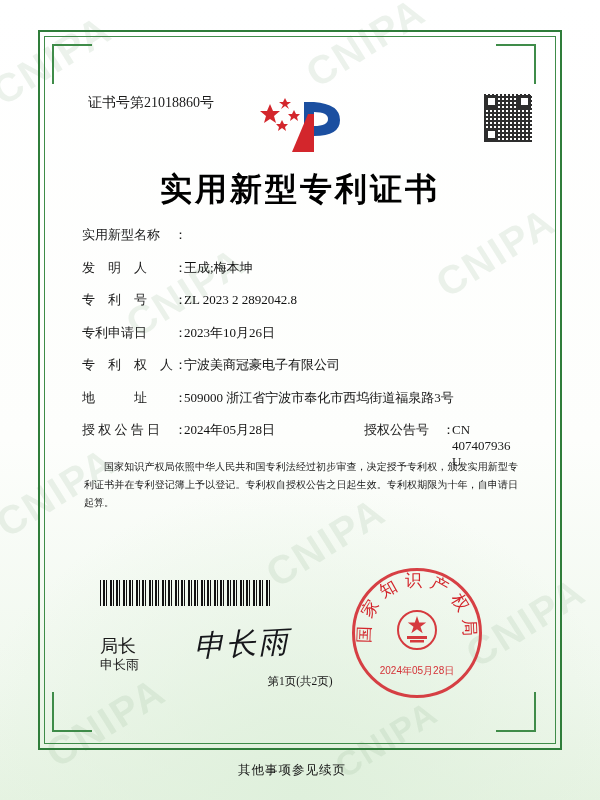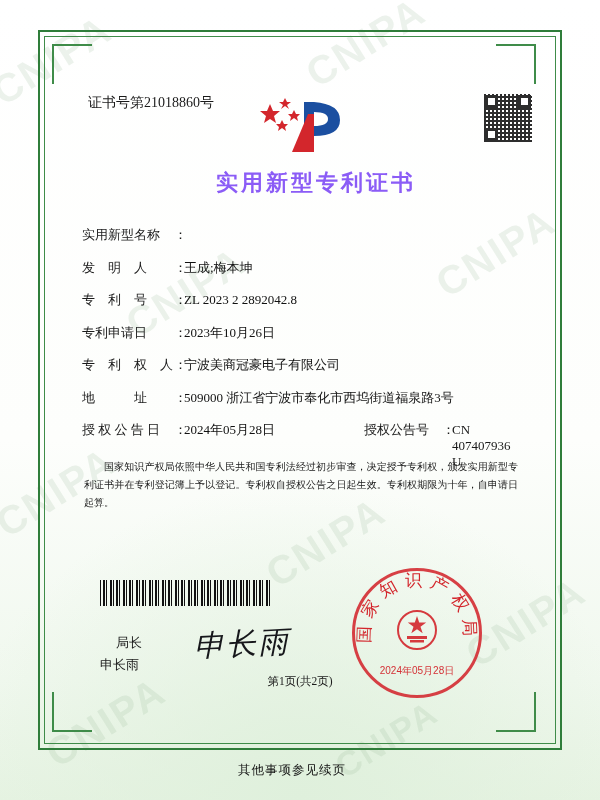--- a/index.html
+++ b/index.html
@@ -132,27 +132,27 @@
     position: absolute;
     left: 1px; bottom: 1px;
     width: 13px; height: 13px;
     background: #fff;
     border: 3px solid #111;
     box-sizing: border-box;
   }
 
   .title {
     position: absolute;
-    left: 16px; top: 112px;
+    left: 0; top: 112px;
     width: 476px;
     text-align: center;
-    font-size: 22px;
+    font-size: 32px;
     font-weight: 700;
     letter-spacing: 3px;
-    color: #8b5cf6;
+    color: #000000;
     font-family: "Liberation Serif", serif;
   }
 
   .fields {
     position: absolute;
     left: 20px; top: 170px;
     width: 440px;
   }
   .field-row {
     display: flex;
@@ -199,22 +199,22 @@
     background-image: repeating-linear-gradient(90deg,
       #111 0 1px, transparent 1px 3px,
       #111 3px 5px, transparent 5px 6px,
       #111 6px 7px, transparent 7px 10px,
       #111 10px 12px, transparent 12px 13px);
   }
 
   
   .sig-label {
     position: absolute;
-    left: 54px; top: 578px;
-    font-size: 13px;
+    left: 38px; top: 578px;
+    font-size: 18px;
     color: #1a1a1a;
   }
   .sig-name {
     position: absolute;
     left: 38px; top: 600px;
     font-size: 13px;
     color: #1a1a1a;
   }
   .sig-hand {
     position: absolute;

